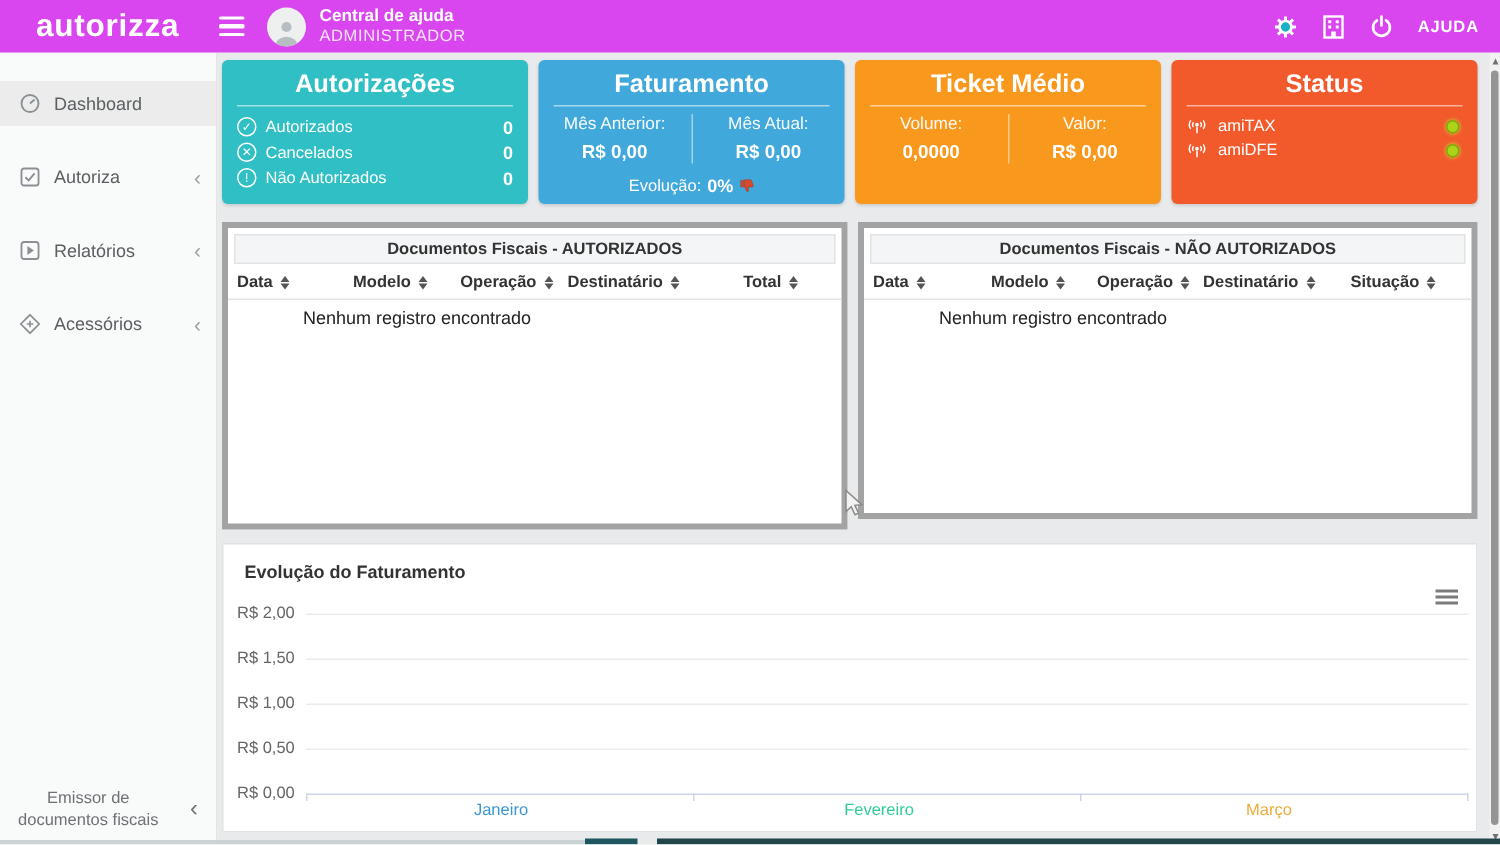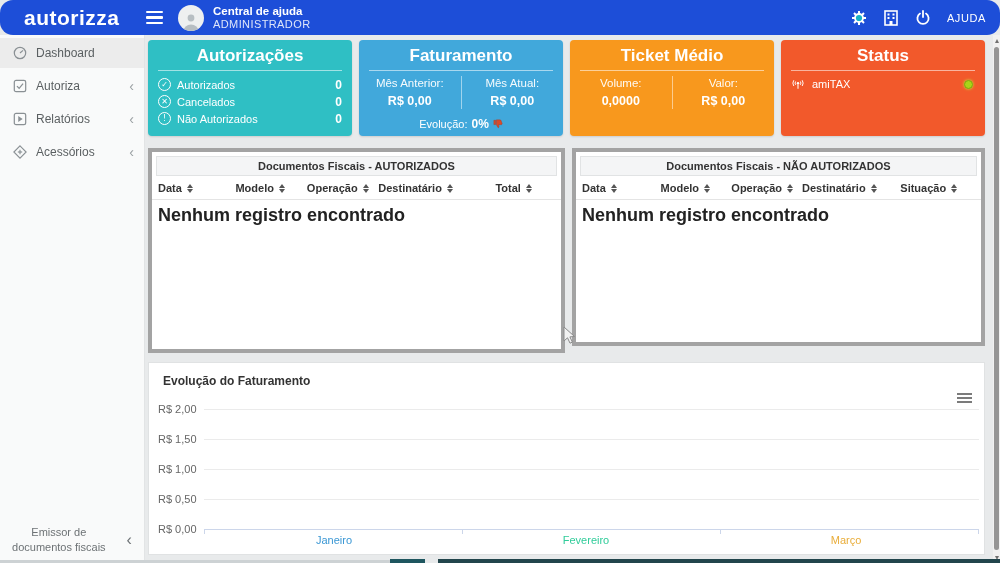--- a/index.html
+++ b/index.html
@@ -1,37 +1,37 @@
 <!DOCTYPE html>
 <html><head>
 <meta charset="utf-8">
 <style>
   * { margin:0; padding:0; box-sizing:border-box; }
   body { font-family:"Liberation Sans", sans-serif; background:#ffffff; }
   .screen { position:relative; width:1000px; height:563px; background:#e8eaeb; overflow:hidden; }
 
   
-  .topbar { position:absolute; top:0; left:0; width:100%; height:35px; background:#1d4ed8;
-            display:flex; align-items:center; z-index:9;border-radius:13px; }
+  .topbar { position:absolute; top:0; left:0; width:100%; height:35px; background:#d946ef;
+            display:flex; align-items:center; z-index:9; }
   .logo { margin-left:24px; width:116px; font-size:21px; font-weight:bold; color:#fff; letter-spacing:.5px; }
   .hamburger { width:17px; display:flex; flex-direction:column; gap:3px; cursor:pointer; margin-left:6px; }
   .hamburger span { display:block; height:2.5px; background:#fff; border-radius:1px; }
   .avatar { width:26px; height:26px; border-radius:50%; background:#eef0f0; margin-left:15px;
             display:flex; align-items:flex-end; justify-content:center; overflow:hidden; }
   .userblock { margin-left:9px; color:#fff; line-height:1.15; cursor:pointer; }
   .userblock .t1 { font-size:11.5px; font-weight:bold; }
   .userblock .t2 { font-size:11px; letter-spacing:.4px; opacity:.85;text-align:center; }
   .topbar-right { margin-left:auto; margin-right:14px; display:flex; align-items:center; gap:16px; }
   .tb-icon { width:16px; height:16px; display:flex; align-items:center; justify-content:center; cursor:pointer; }
-  .ajuda { color:#fff; font-size:11px; font-weight:normal; letter-spacing:.6px; cursor:pointer; }
+  .ajuda { color:#fff; font-size:11px; font-weight:bold; letter-spacing:.6px; cursor:pointer; }
 
   
   .sidebar { position:absolute; top:35px; left:0; width:145px; bottom:0; background:#f9fafa;
              border-right:1px solid #e2e4e5; }
-  .side-item { height:30px; margin-top:3px; display:flex; align-items:center; gap:9px;
+  .side-item { height:30px; margin-top:19px; display:flex; align-items:center; gap:9px;
                padding:0 10px 0 13px; color:#5a5f61; font-size:12px; cursor:pointer; }
   .side-item.active { background:#ececec; }
   .side-item .chev { margin-left:auto; color:#9aa0a3; font-size:14px; line-height:1; }
   .side-item svg { flex:0 0 auto; }
   .side-footer { position:absolute; bottom:8px; left:0; width:100%; display:flex;
                  align-items:center; justify-content:center; gap:21px; color:#6d7275; font-size:11px; }
   .side-footer .lines { text-align:center; line-height:1.35; }
   .side-footer .chev { font-size:16px; color:#6d7275; cursor:pointer; }
 
   
@@ -72,21 +72,21 @@
                  font-weight:bold; font-size:11px; color:#333; padding:3px 0; }
   .thead { display:flex; padding:6px 6px 5px; border-bottom:1px solid #e4e4e4; font-size:11px;
            font-weight:bold; color:#333; }
   .th { display:flex; align-items:center; gap:5px; cursor:pointer; }
   .sort { display:inline-flex; flex-direction:column; gap:1px; }
   .sort i { display:block; width:0; height:0; border-left:3px solid transparent; border-right:3px solid transparent; }
   .sort i.up { border-bottom:4px solid #555; }
   .sort i.dn { border-top:4px solid #555; }
   .a1{width:19.5%} .a2{width:18%} .a3{width:18%} .a4{width:29.5%} .a5{width:15%}
   .b1{width:20%}  .b2{width:18%} .b3{width:18%} .b4{width:25%}  .b5{width:19%}
-  .empty-msg { font-size:18px; font-weight:bold; color:#222; padding:5px 6px; }
+  .empty-msg { font-size:12px; font-weight:normal; color:#222; padding:5px 6px;margin-left:44px; }
 
   
   .chart-panel { position:absolute; top:327px; left:3px; width:837px; height:193px; background:#fff;
                  border:1px solid #e0e2e3; }
   .chart-title { position:absolute; top:11px; left:14px; font-size:12px; font-weight:bold; color:#333; }
   .chart-menu { position:absolute; top:30px; right:12px; width:15px; cursor:pointer; }
   .chart-menu span { display:block; height:2px; background:#7b7b7b; margin-bottom:2px; }
   .gridline { position:absolute; left:55px; width:775px; height:1px; background:#ebebeb; }
   .gridline.base { background:#ccd6ea; }
   .ytick { position:absolute; left:9px; width:44px; font-size:11px; color:#666;
@@ -283,20 +283,34 @@
                 <path d="M12.8 2.2 a6 6 0 0 1 0 6.6"></path>
               <path d="M5.3 3.6 a3.4 3.4 0 0 0 0 3.8"></path>
                 <path d="M10.7 3.6 a3.4 3.4 0 0 1 0 3.8"></path>
             </g>
             <circle cx="8" cy="5.5" r="1.4" fill="#fff"></circle>
               <line x1="8" y1="6.8" x2="8" y2="12" stroke="#fff" stroke-width="1.2"></line>
           </svg>
           <span>amiTAX</span>
           <span class="led"></span>
         </div>
+        <div class="svc-row">
+          <svg width="14" height="12" viewBox="0 0 16 13">
+            <g stroke="#fff" stroke-width="1.1" fill="none">
+              <path d="M3.2 2.2 a6 6 0 0 0 0 6.6"></path>
+                <path d="M12.8 2.2 a6 6 0 0 1 0 6.6"></path>
+              <path d="M5.3 3.6 a3.4 3.4 0 0 0 0 3.8"></path>
+                <path d="M10.7 3.6 a3.4 3.4 0 0 1 0 3.8"></path>
+            </g>
+            <circle cx="8" cy="5.5" r="1.4" fill="#fff"></circle>
+              <line x1="8" y1="6.8" x2="8" y2="12" stroke="#fff" stroke-width="1.2"></line>
+          </svg>
+          <span>amiDFE</span>
+          <span class="led"></span>
+        </div>
       </section>
     </div>
 
     <div class="tables-row">
 
       <section class="panel authorized">
         <div class="panel-title">Documentos Fiscais - AUTORIZADOS</div>
         <div class="thead">
           <div class="th a1">
             <span>Data</span>

